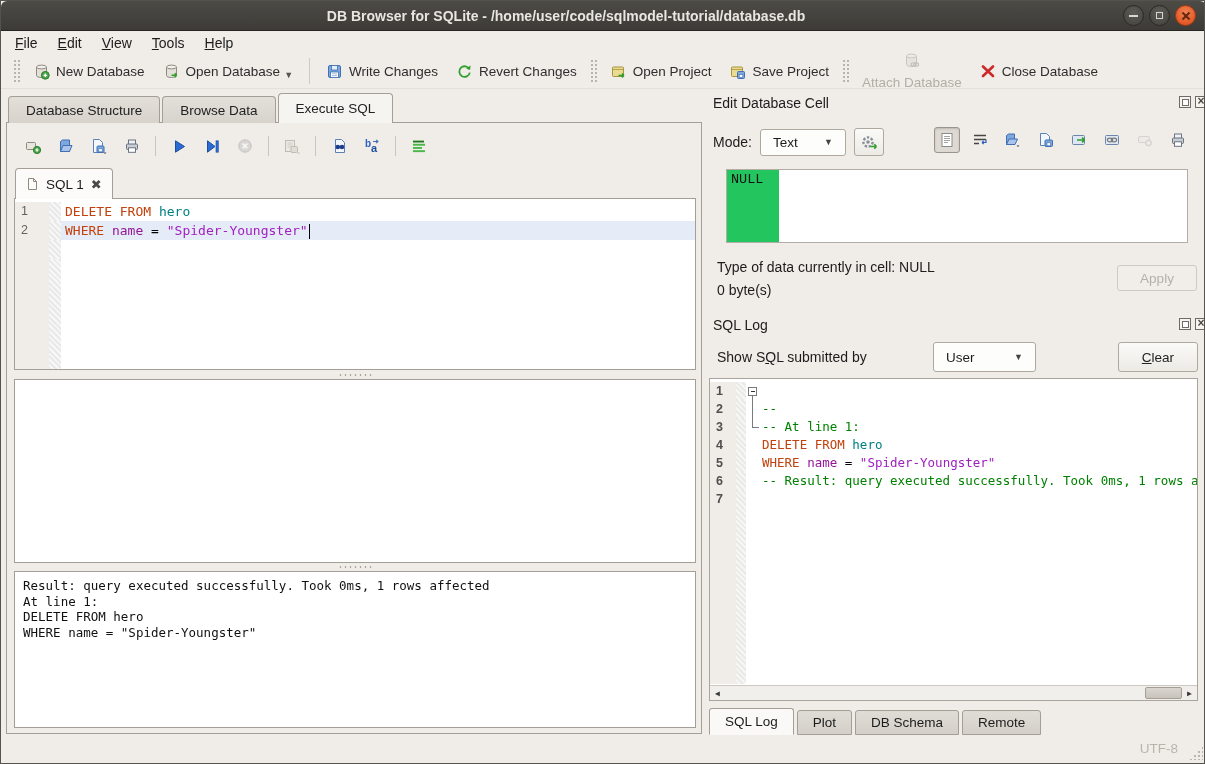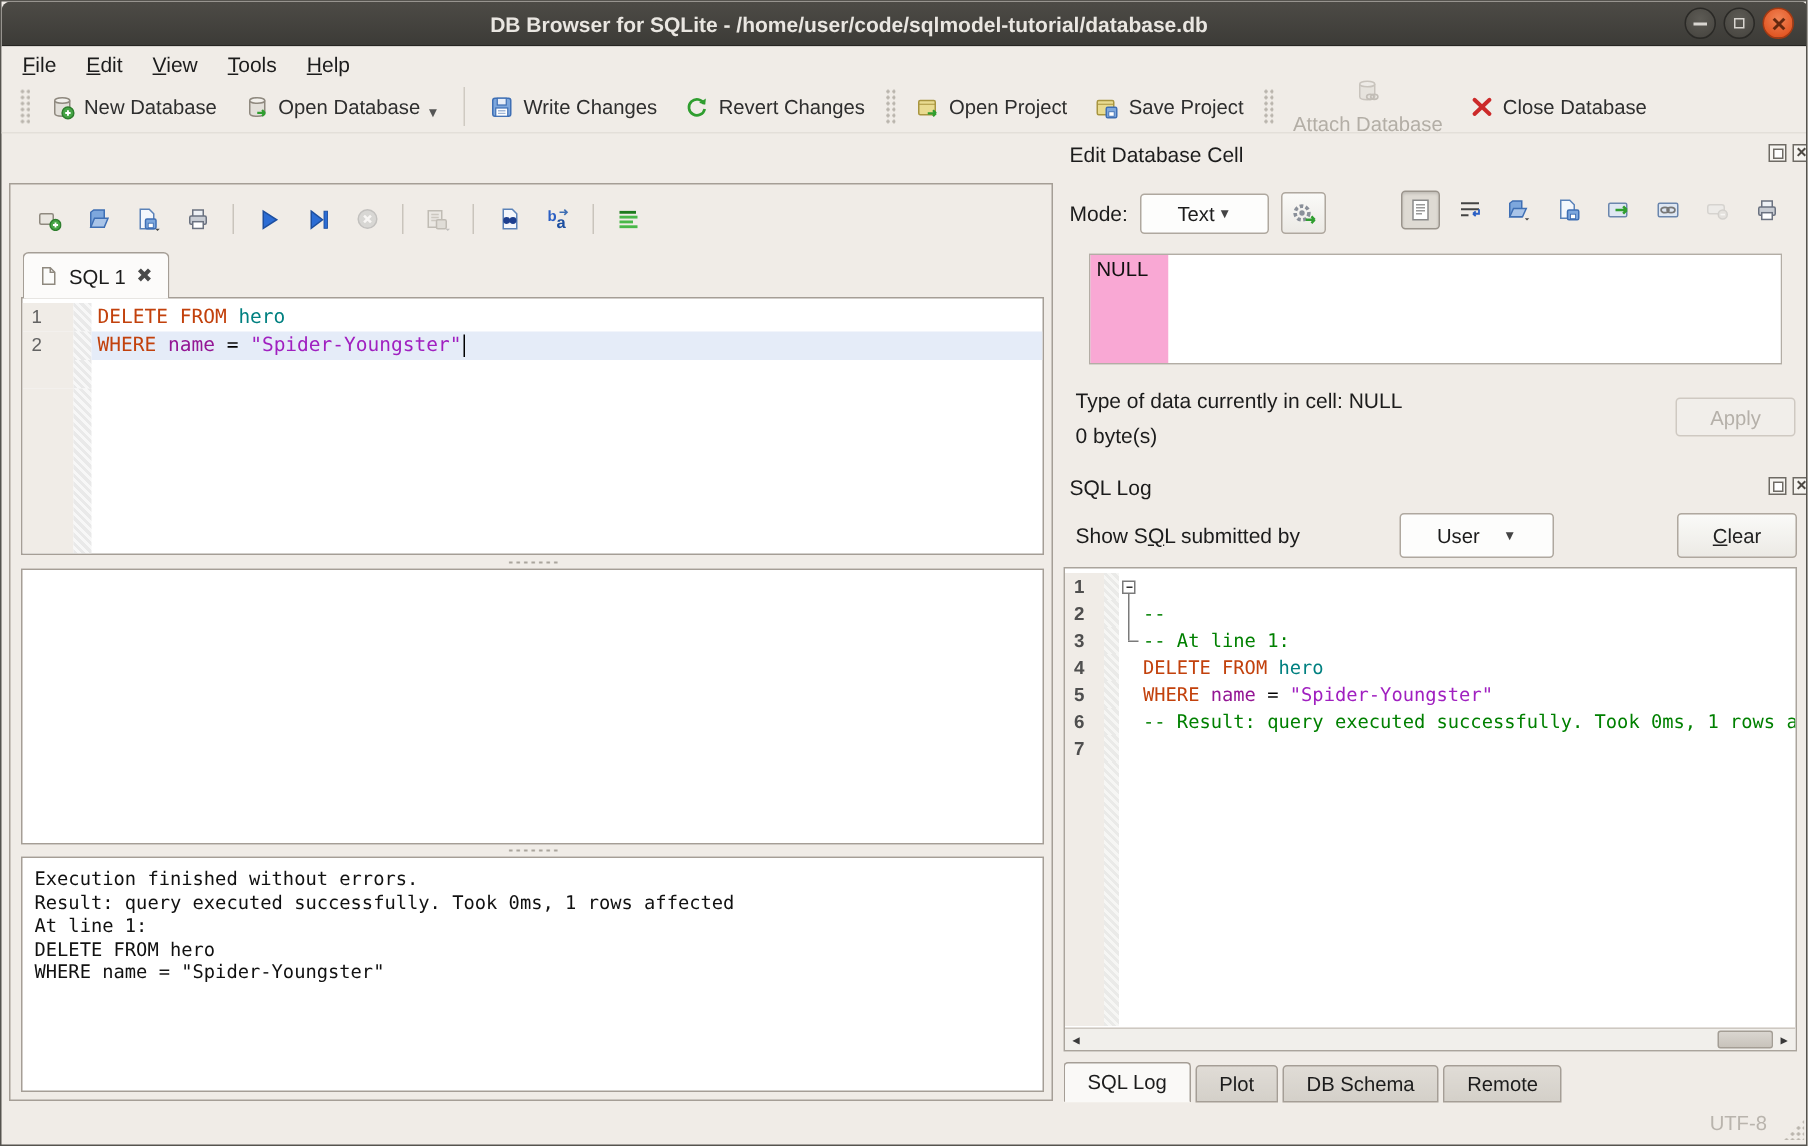--- a/index.html
+++ b/index.html
@@ -115,37 +115,37 @@
   
   .right-area { position:absolute; left:705px; top:0; width:500px; height:764px; }
   .dock-header { position:absolute; height:20px; display:flex; align-items:center; font-size:14px; color:#1c1c1c; }
   .dock-icons { position:absolute; display:flex; gap:4px; }
   .dockbtn { width:12px; height:12px; border:1px solid #6e6a64; position:relative; background:#f6f4f0; cursor:pointer; }
   .dockbtn.float::before { content:""; position:absolute; left:2px; top:2px; width:5px; height:5px; border:1px solid #6e6a64; background:#fff; }
   .dockbtn.close::before { content:"\00d7"; position:absolute; left:1.5px; top:-3px; font-size:12px; color:#4e4a44; font-weight:bold; }
   .combo {
     background:#fdfdfc; border:1px solid #afa89f; border-radius:3px;
     display:flex; align-items:center; justify-content:space-between;
-    padding:0 24px; font-size:13.5px; cursor:pointer;
+    padding:0 12px; font-size:13.5px; cursor:pointer;
   }
   .combo .arrow { font-size:9px; color:#444; }
   .btn {
     background:linear-gradient(#fafaf8,#eceae5); border:1px solid #afa89f; border-radius:3px;
     display:flex; align-items:center; justify-content:center; font-size:13.5px; cursor:pointer; color:#222;
   }
   .btn.disabled { background:#f1eeea; border-color:#cfc9c2; color:#b5b0a9; cursor:default; }
   .cellbtn { width:26px; height:26px; border-radius:3px; display:flex; align-items:center; justify-content:center; cursor:pointer; }
   .cellbtn.pressed { background:#dedad3; border:1px solid #9a948c; box-shadow:inset 0 1px 2px rgba(0,0,0,.15); }
   .cellbtn.disabled { opacity:.5; cursor:default; }
   .cell-edit {
     position:absolute; left:20px; top:168px; width:462px; height:74px;
     border:1px solid #b3ada5; background:#fff; display:flex;
     font-family:"Liberation Sans",sans-serif; font-size:13.5px;
   }
-  .cell-edit .null-col { width:52px; background:#f9a8d4; padding:2px 0 0 4px; color:#111; }
+  .cell-edit .null-col { width:52px; background:#22c55e; padding:2px 0 0 4px; color:#111;font-family:Liberation Mono, monospace; }
   
   .log-box {
     position:absolute; left:3px; top:377px; width:489px; height:323px;
     border:1px solid #aaa49c; background:#fff; overflow:hidden;
     font-family:"DejaVu Sans Mono","Liberation Mono",monospace; font-size:12.5px;
   }
   .log-line { display:flex; height:18px; line-height:18px; }
   .log-num { width:26px; flex:none; background:#f0ece7; color:#4f4f4f; padding-left:6px; font-size:12.5px; font-family:"Liberation Sans",sans-serif; font-weight:bold; }
   .log-checker { width:10px; flex:none; background:repeating-linear-gradient(45deg,#eaeae8 0 2px,#f6f6f4 2px 4px); }
   .fold-cell { width:16px; flex:none; position:relative; }
@@ -270,20 +270,31 @@
   </div>
   <div class="tbtn">
     <svg width="16" height="16" viewBox="0 0 16 16">
       <path d="M3 3.5l10 9.5M13 3.5L3 13" stroke="#cc2a2a" stroke-width="2.6" stroke-linecap="round"></path>
     </svg>
     <span>Close Database</span>
   </div>
 </div>
 
 <div class="left-area">
+  <div class="main-tabs">
+    <div class="mtab">
+        <span>Database Structure</span>
+      </div>
+    <div class="mtab">
+        <span>Browse Data</span>
+      </div>
+    <div class="mtab active">
+        <span>Execute SQL</span>
+      </div>
+  </div>
   <div class="tab-panel">
 
     <div class="ed-toolbar">
       <div class="ebtn">
         <svg width="16" height="16" viewBox="0 0 16 16">
           <rect x="1.5" y="4.5" width="9" height="7" rx="1" fill="#e9e6e0" stroke="#8f897f"></rect>
           <circle cx="12" cy="12" r="3.6" fill="#46a546" stroke="#2d7d2d"></circle>
           <path d="M12 10.3v3.4M10.3 12h3.4" stroke="#fff" stroke-width="1.2"></path>
         </svg>
       </div>
@@ -395,21 +406,20 @@
         <span class="dots"></span>
       </div>
 
     <div class="pane2"></div>
 
     <div class="hsplit" style="top:441px;">
         <span class="dots"></span>
       </div>
 
     <div class="pane3">
-      <div>Execution finished without errors.</div>
       <div>Result: query executed successfully. Took 0ms, 1 rows affected</div>
       <div>At line 1:</div>
       <div>DELETE FROM hero</div>
       <div>WHERE name = "Spider-Youngster"</div>
     </div>
   </div>
 </div>
 
 <div class="right-area">
 

